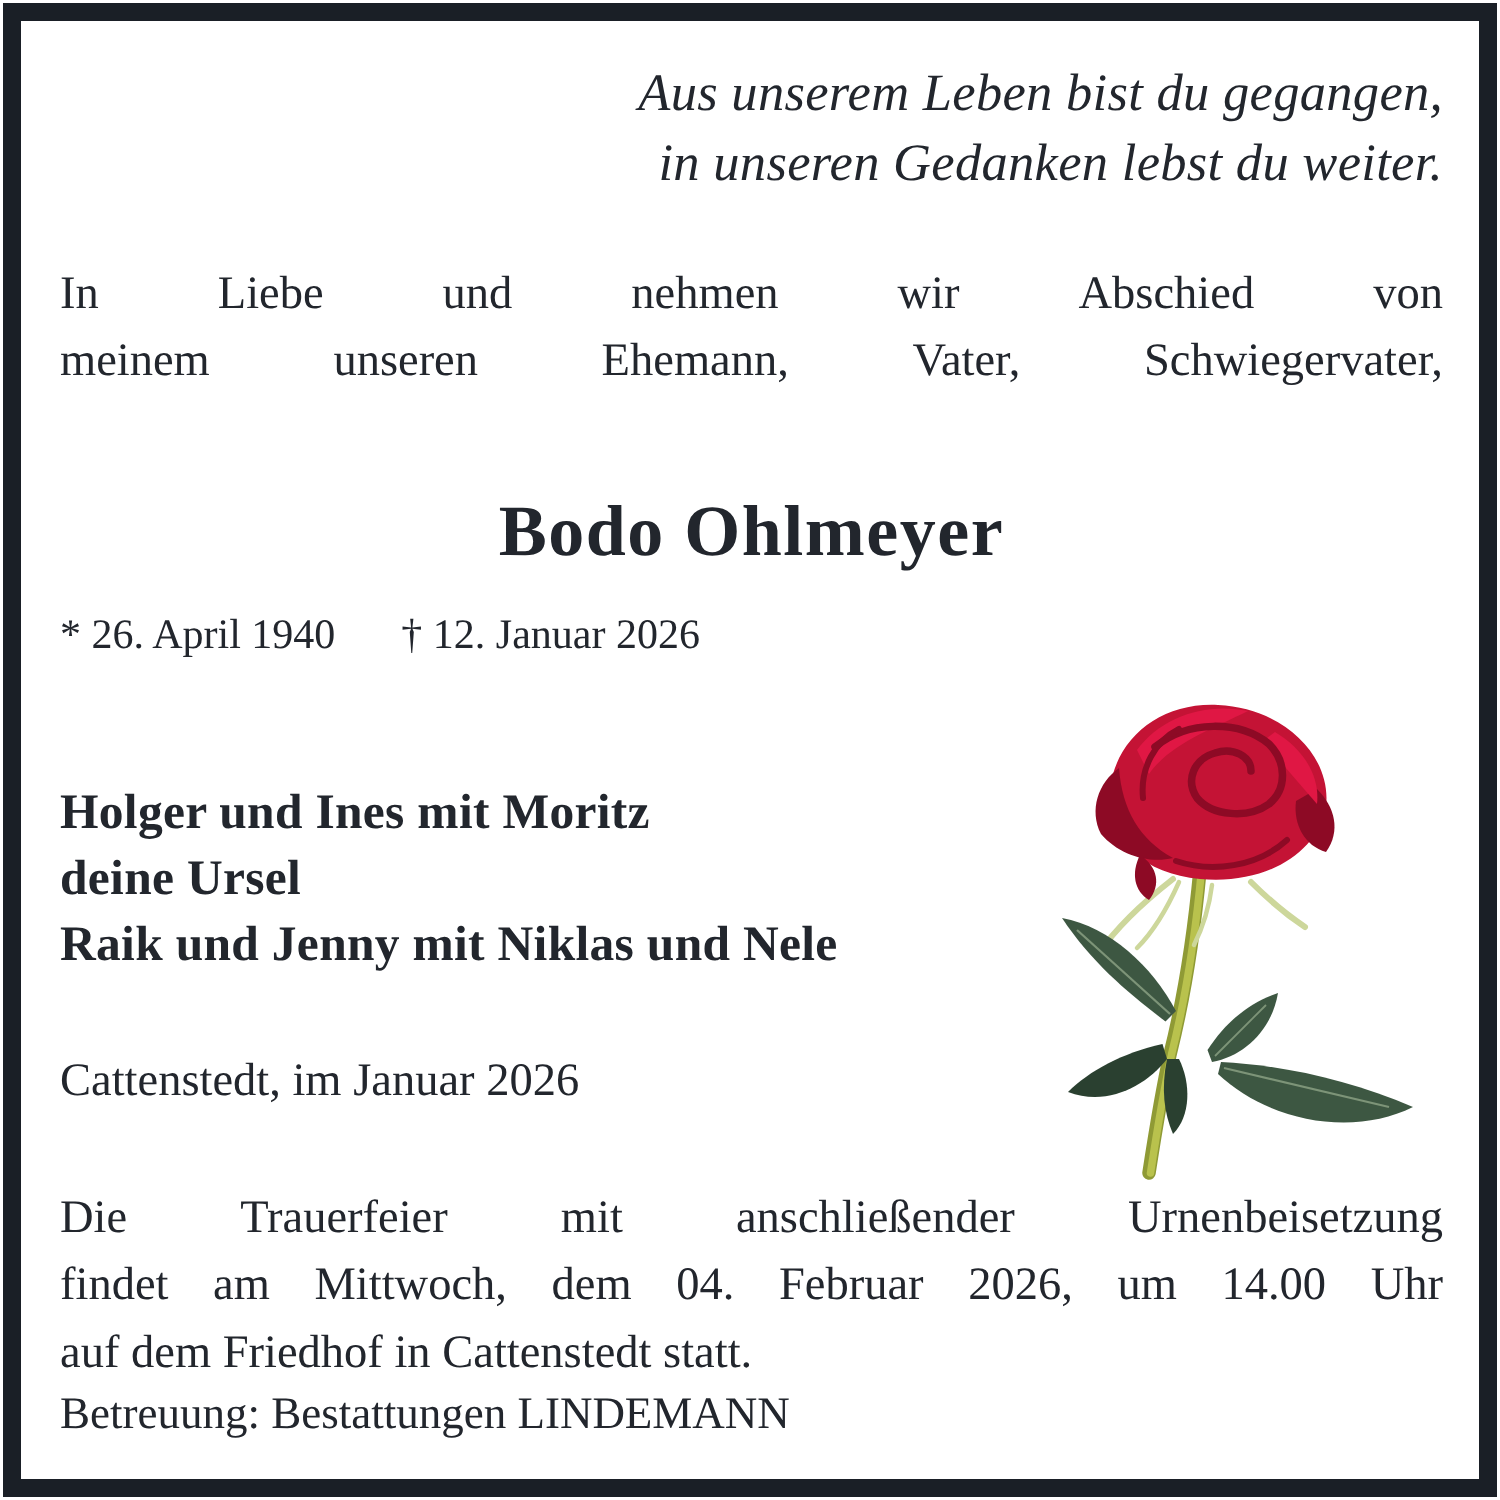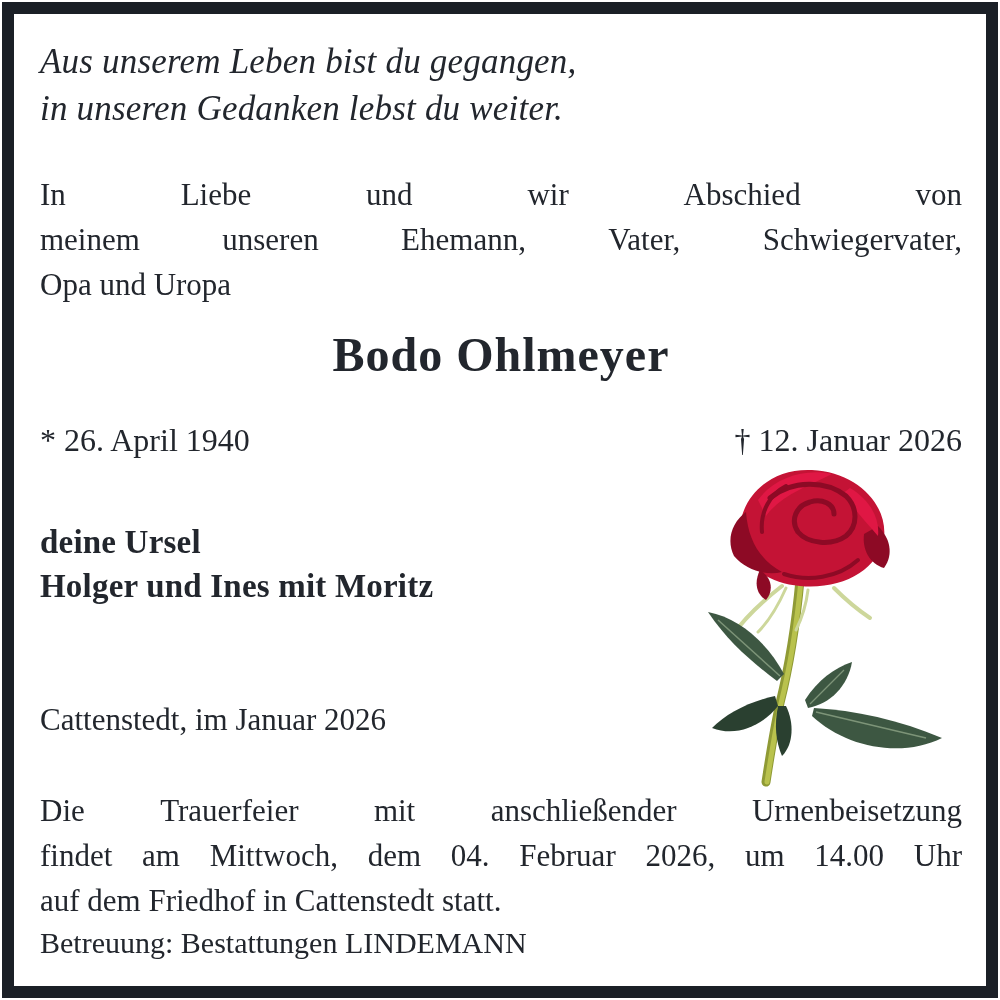--- a/index.html
+++ b/index.html
@@ -18,21 +18,21 @@
   .notice-frame {
     position: absolute;
     inset: 2px;
     border: 12px solid var(--border);
     background: var(--paper);
   }
   .block { position: absolute; left: 26px; right: 24px; }
 
   .epigraph {
     top: 24px;
-    text-align: left;
+    text-align: right;
     font-style: italic;
     font-size: 35px;
     line-height: 47px;
     letter-spacing: 0.2px;
   }
   .intro {
     top: 158px;
     font-size: 31px;
     line-height: 45px;
   }
@@ -41,25 +41,25 @@
 
   .deceased-name {
     top: 300px;
     text-align: center;
     font-size: 48px;
     font-weight: 700;
     line-height: 82px;
     letter-spacing: 1px;
   }
   .dates {
-    top: 406px;
+    top: 390px;
     display: flex;
-    justify-content: space-between;
+    justify-content: flex-start;
     gap: 44px;
-    font-size: 32px;
+    font-size: 28px;
     line-height: 40px;
   }
   .mourners {
     top: 506px;
     font-size: 33px;
     font-weight: 700;
     line-height: 44px;
     letter-spacing: 0.2px;
   }
   .place-date {
@@ -94,44 +94,45 @@
   <div class="block epigraph">
     <div>Aus unserem Leben bist du gegangen,</div>
     <div>in unseren Gedanken lebst du weiter.</div>
   </div>
 
   <div class="block intro">
     <div class="justify-line">
         <span>In</span>
         <span>Liebe</span>
         <span>und</span>
+        <span>nehmen</span>
         <span>wir</span>
         <span>Abschied</span>
         <span>von</span>
       </div>
     <div class="justify-line">
         <span>meinem</span>
         <span>unseren</span>
         <span>Ehemann,</span>
         <span>Vater,</span>
         <span>Schwiegervater,</span>
       </div>
-    <div class="plain-line">Opa und Uropa</div>
   </div>
 
   <div class="block deceased-name">Bodo Ohlmeyer</div>
 
   <div class="block dates">
     <span>* 26. April 1940</span>
     <span>† 12. Januar 2026</span>
   </div>
 
   <div class="block mourners">
+    <div>Holger und Ines mit Moritz</div>
     <div>deine Ursel</div>
-    <div>Holger und Ines mit Moritz</div>
+    <div>Raik und Jenny mit Niklas und Nele</div>
   </div>
 
   <div class="block place-date">Cattenstedt, im Januar 2026</div>
 
   <div class="block funeral">
     <div class="justify-line">
         <span>Die</span>
         <span>Trauerfeier</span>
         <span>mit</span>
         <span>anschließender</span>

